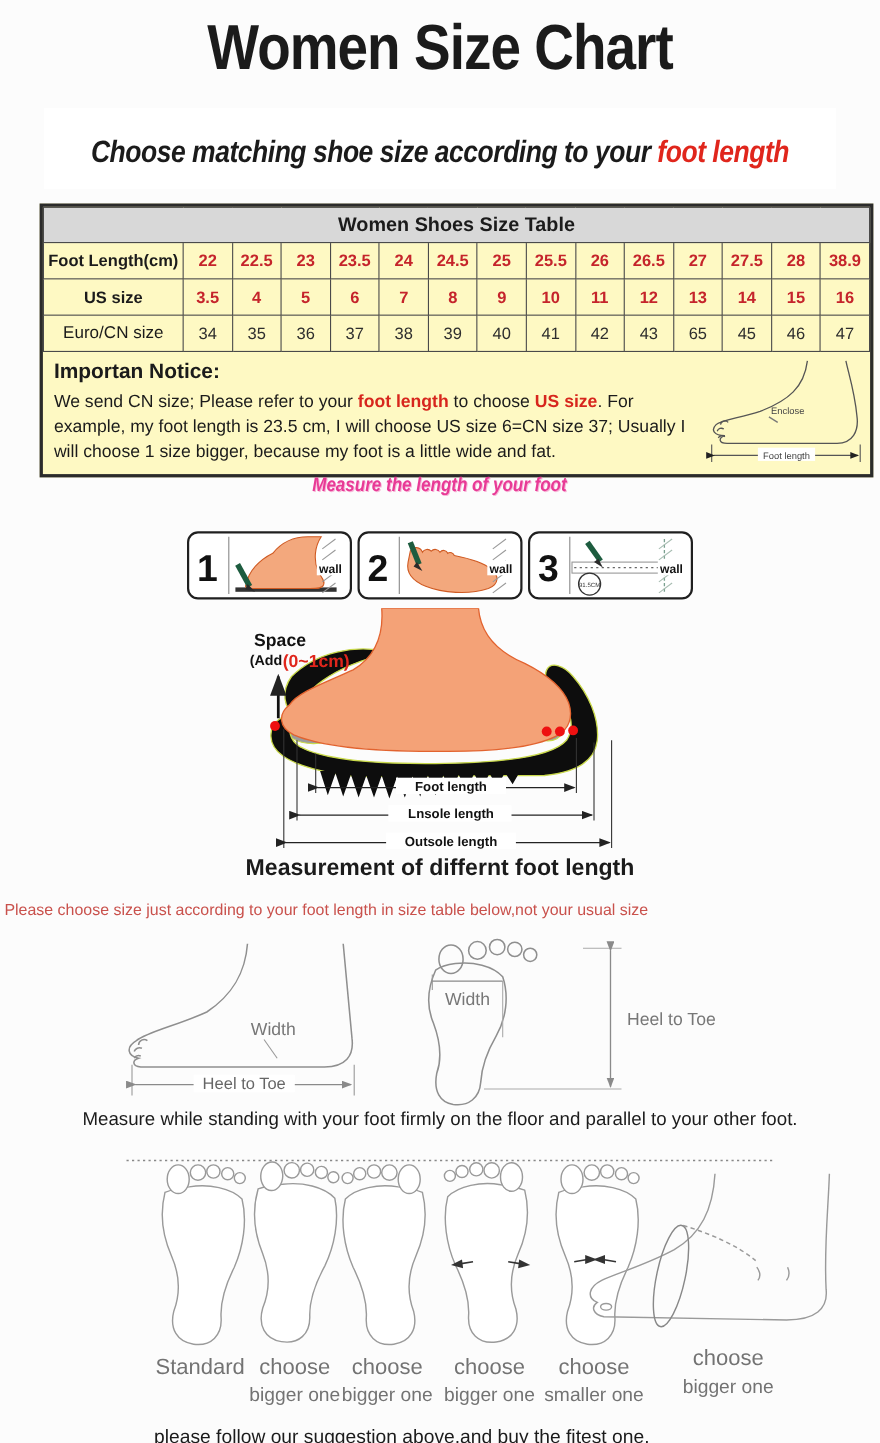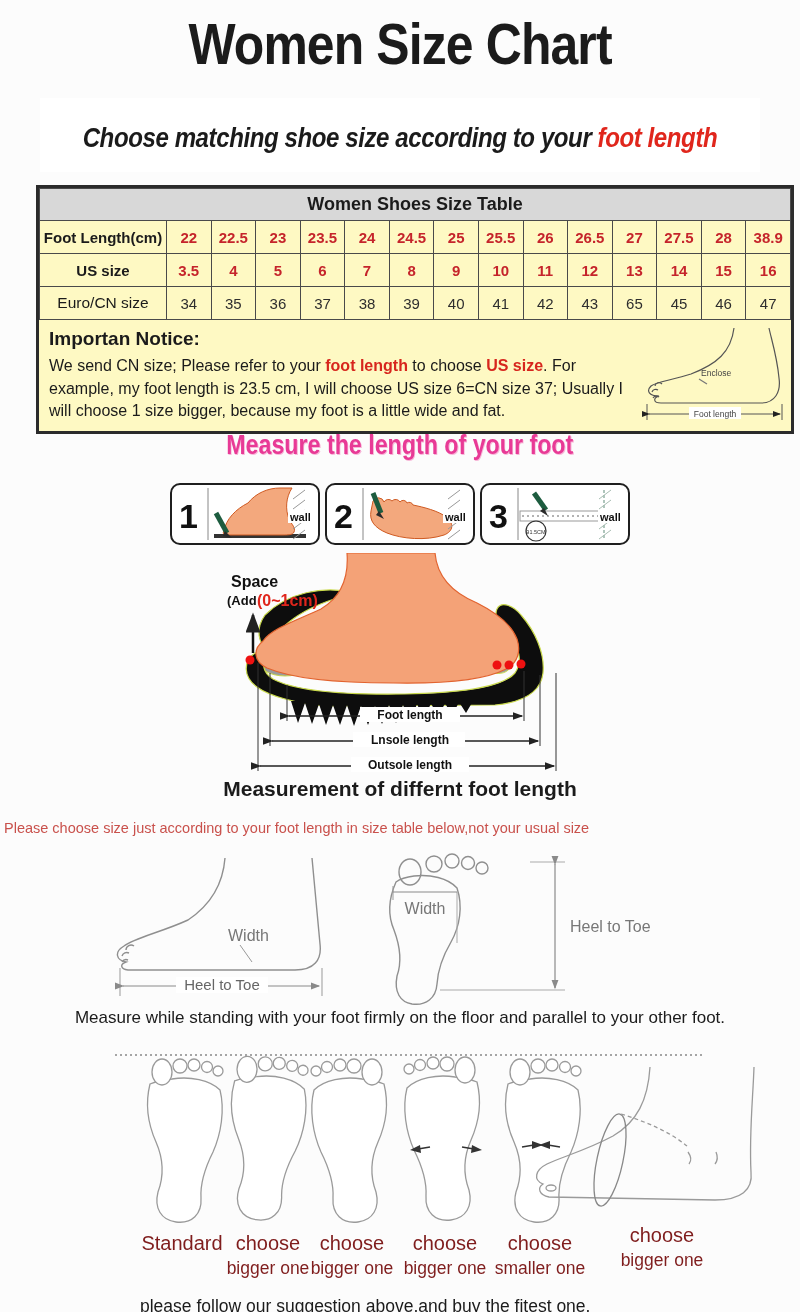--- a/index.html
+++ b/index.html
@@ -22,30 +22,30 @@
   td.lbl3{font-weight:normal;font-size:15.5px;}
   tr.redrow td.val{color:#c5242b;font-weight:bold;}
   tr.blackrow td.val{color:#2e2e2e;font-weight:normal;}
   col.c0{width:127px;}
   
   #notice{position:relative;padding:6px 10px 8px 10px;min-height:92px;}
   #notice .ntext{width:592px;font-size:16px;line-height:1.42;}
   #notice h3{margin:0 0 2px 0;font-size:19px;}
   #notice .red{color:#d7261d;font-weight:bold;}
   
-  #measureH{top:430px;left:0;font-size:27px;font-weight:800;color:#e83a96;
+  #measureH{top:430px;left:0;font-size:18px;font-weight:800;font-style:italic;color:#e83a96;
             text-shadow:1px 1px 0 #f7b8d8;}
   
   #steps{top:483px;left:170px;display:flex;gap:5px;}
   .step{width:150px;height:62px;border:2.5px solid #1f1f1f;border-radius:10px;background:#fff;box-sizing:border-box;}
   
   #caption{top:777px;left:0;font-size:21px;font-weight:bold;}
   #rednote{top:820px;left:4px;font-size:14.5px;color:#c9514c;text-align:center;}
   #standnote{top:1008px;left:0;font-size:17px;}
-  .flabel{position:absolute;width:132px;text-align:center;color:#7f1d1d;}
+  .flabel{position:absolute;width:132px;text-align:center;color:#737373;}
   .flabel .l1{font-size:20px;}
   .flabel .l2{font-size:17.5px;margin-top:3px;}
   #bottomnote{top:1296px;left:140px;font-size:17.5px;}
   svg text{font-family:"Liberation Sans","DejaVu Sans",sans-serif;}
 </style>
 </head>
 <body>
 
 <svg width="0" height="0" style="position:absolute">
   <defs>

